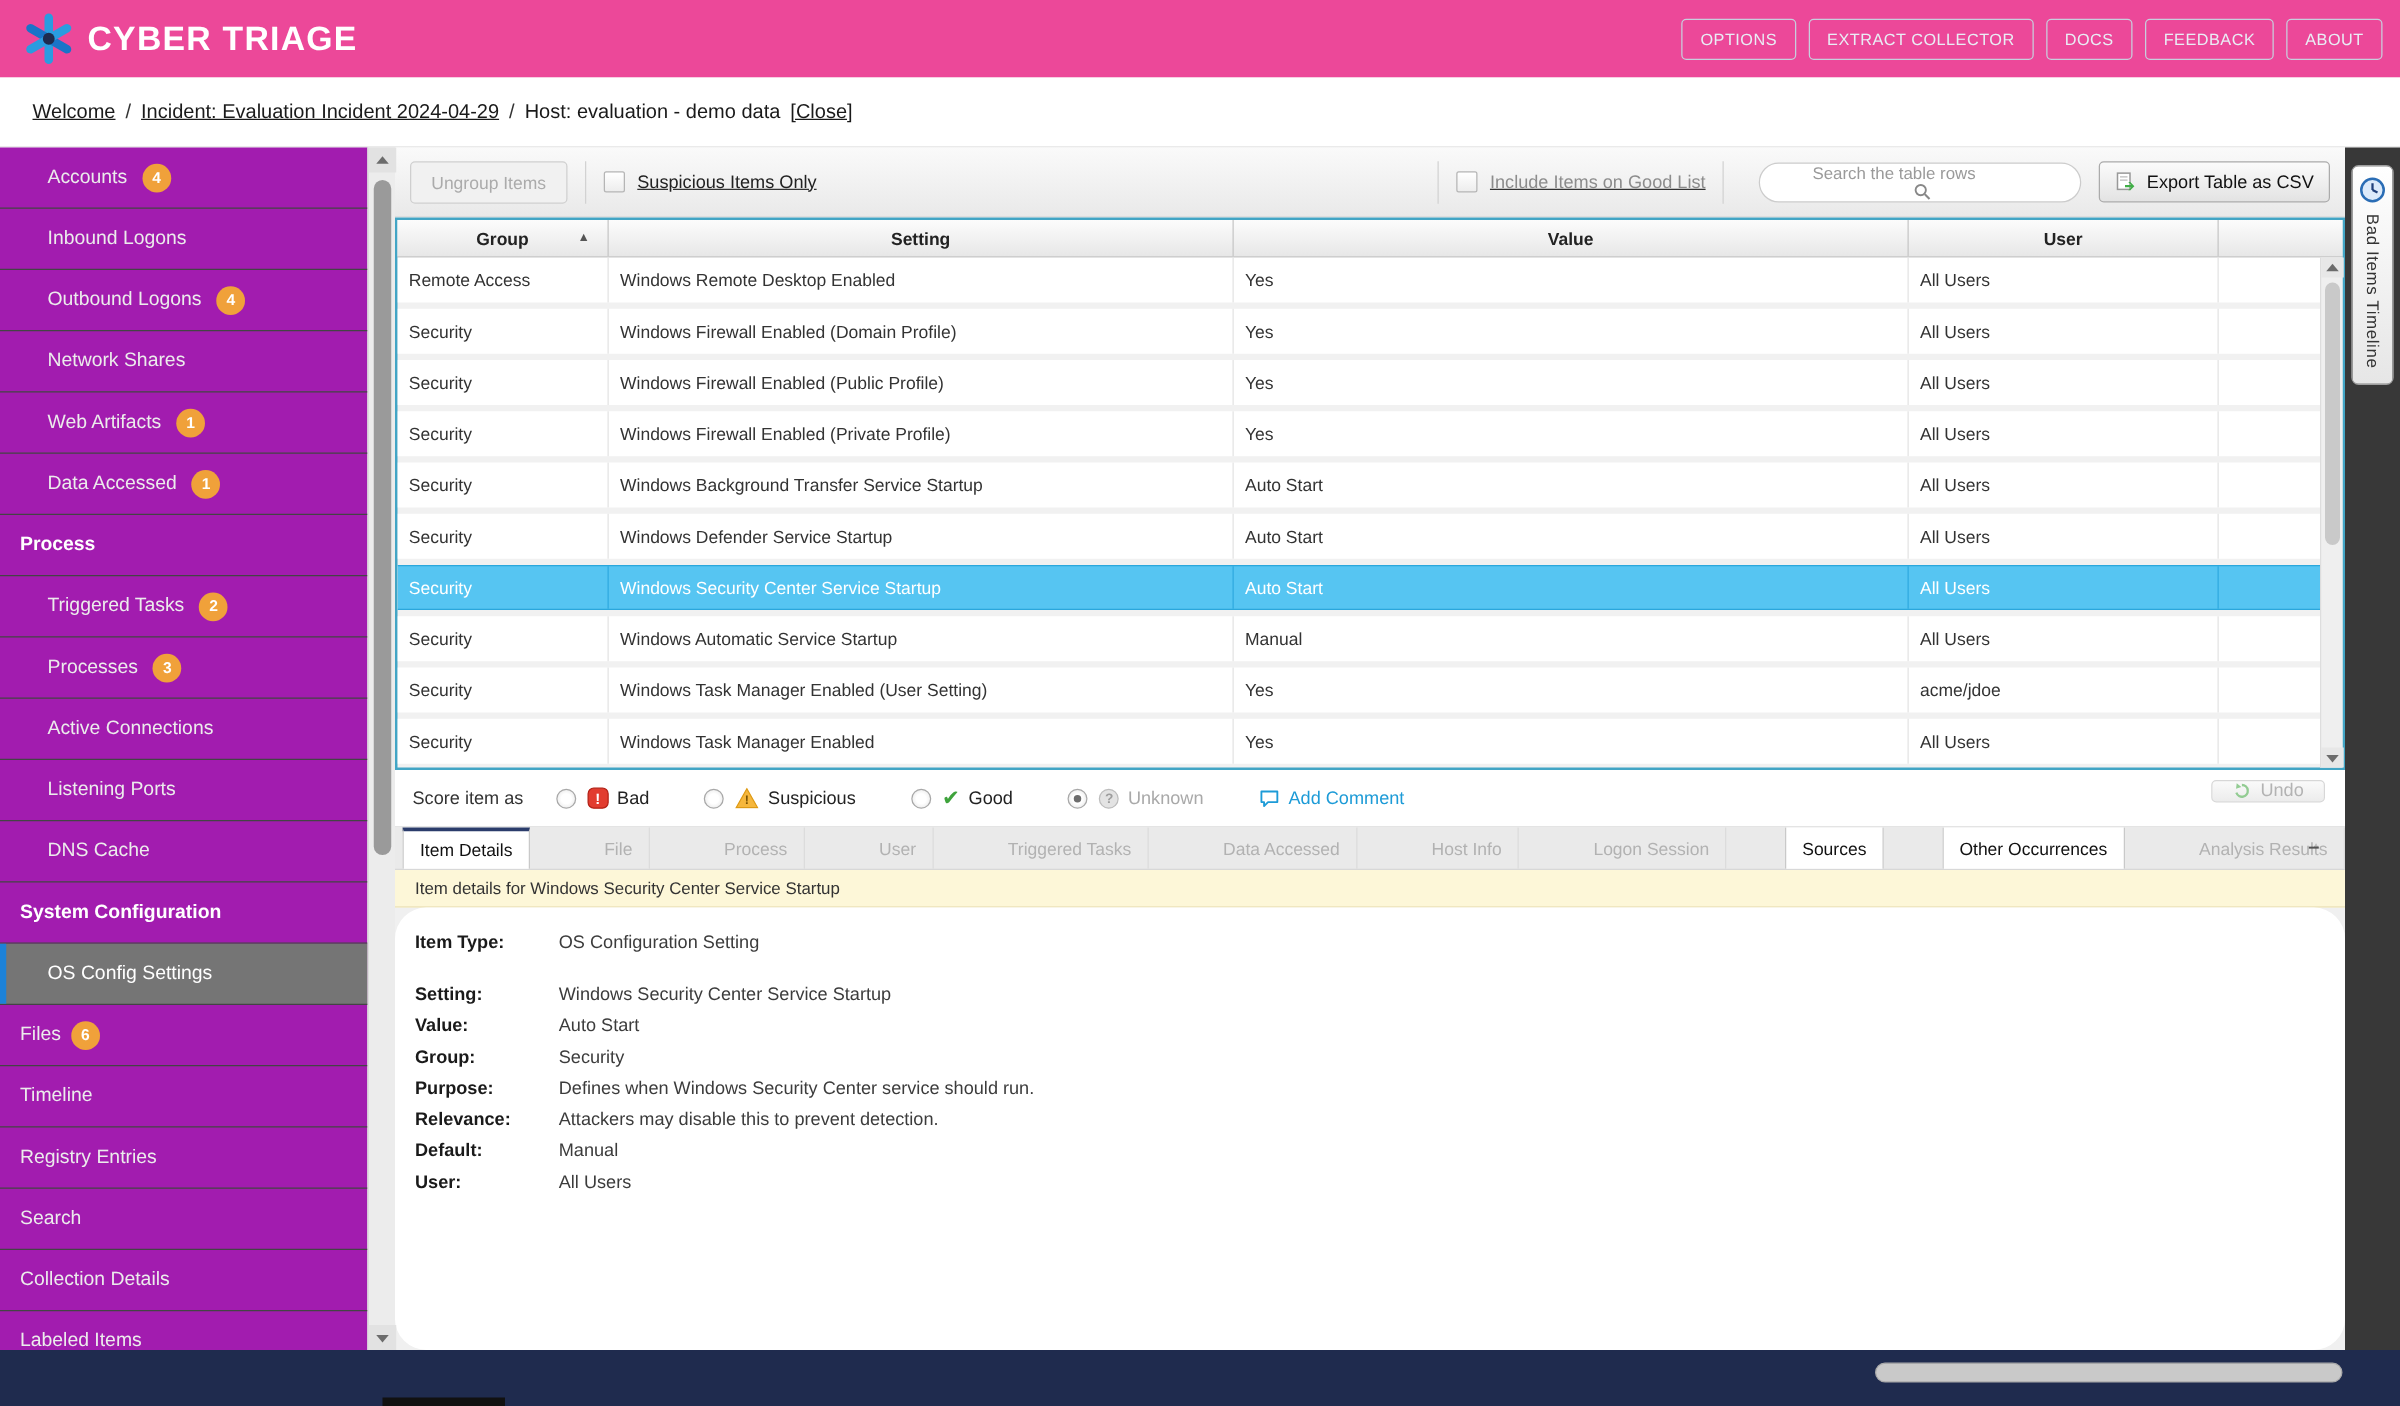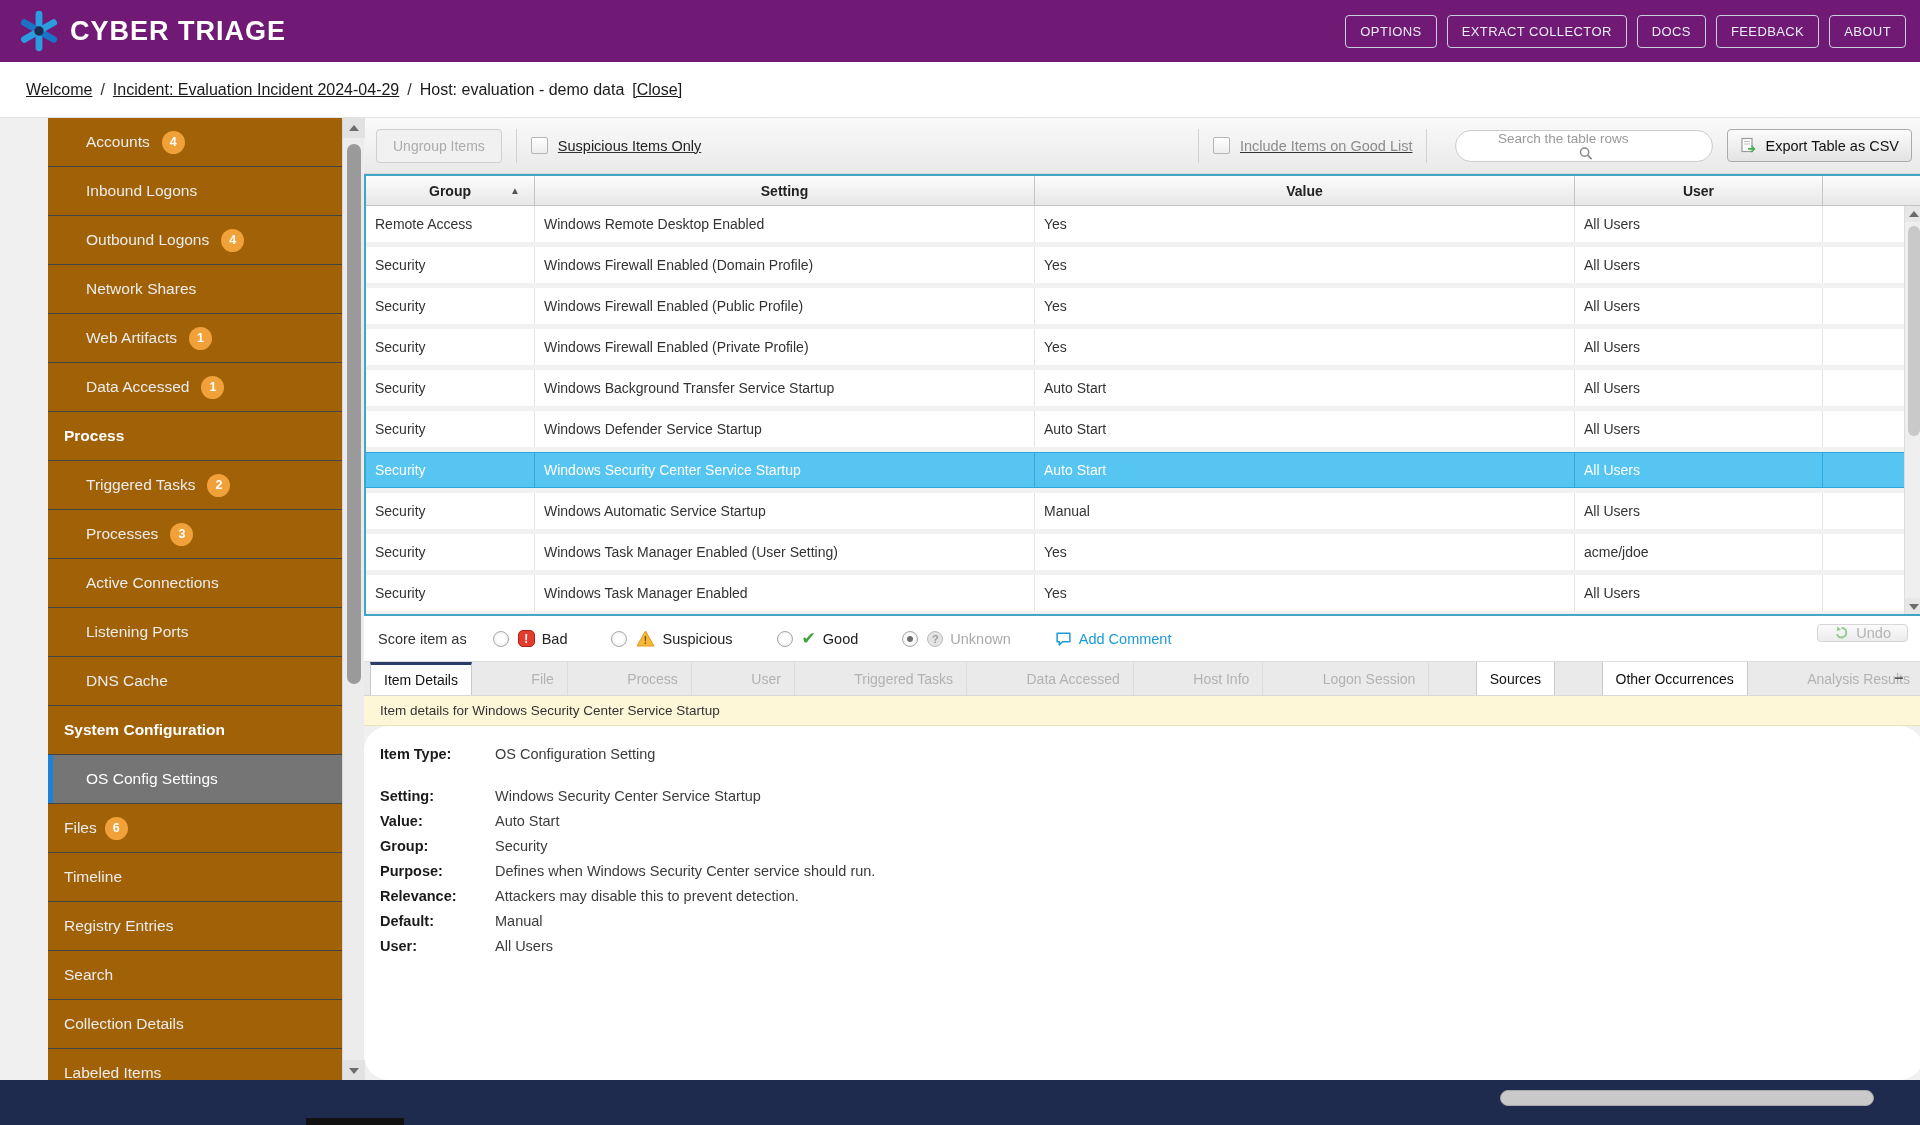--- a/index.html
+++ b/index.html
@@ -5,21 +5,21 @@
   * { margin:0; padding:0; box-sizing:border-box; }
   html,body { width:1920px; height:1125px; }
   body {
     font-family:"Liberation Sans","DejaVu Sans",sans-serif;
     background:#f0f0f0; overflow:hidden; color:#333;
   }
   .app { width:1920px; height:1125px; display:flex; flex-direction:column; }
 
   
   .topbar {
-    height:62px; background:#701a75; display:flex; align-items:center;
+    height:62px; background:#ec4899; display:flex; align-items:center;
     padding:0 14px; flex:none;
   }
   .logo { width:42px; height:42px; margin:0 10px 0 4px; flex:none; }
   .app-title {
     color:#fff; font-size:27px; font-weight:bold; letter-spacing:1px; flex:none;
   }
   .topbar-spacer { flex:1; }
   .topbar-btn {
     color:#e9edf5; background:transparent; border:1px solid #c7cedd; border-radius:4px;
     font-size:13px; padding:8px 14px; margin-left:10px; cursor:pointer; letter-spacing:.4px;
@@ -33,21 +33,21 @@
     border-bottom:1px solid #e3e3e3;
   }
   .crumb-link { text-decoration:underline; color:#1a1a1a; cursor:pointer; }
   .crumb-sep { margin:0 8px; color:#333; }
   .crumb-host { margin-right:8px; }
 
   
   .body { flex:1; display:flex; min-height:0; }
 
   
-  .sidebar { width:294px; background:#a16207; flex:none; overflow:hidden;margin-left:48px; }
+  .sidebar { width:294px; background:#a21caf; flex:none; overflow:hidden; }
   .sb-row {
     height:49px; display:flex; align-items:center; padding-left:38px;
     color:#ececec; font-size:15.5px; border-bottom:1px solid #444; cursor:pointer;
     position:relative;
   }
   .sb-row.section { padding-left:16px; font-weight:bold; color:#fff; cursor:default; }
   .sb-row.top { padding-left:16px; }
   .sb-row.selected { background:#757575; color:#fff; }
   .sb-row.selected::before {
     content:""; position:absolute; left:0; top:0; bottom:0; width:5px; background:#1d82d8;

